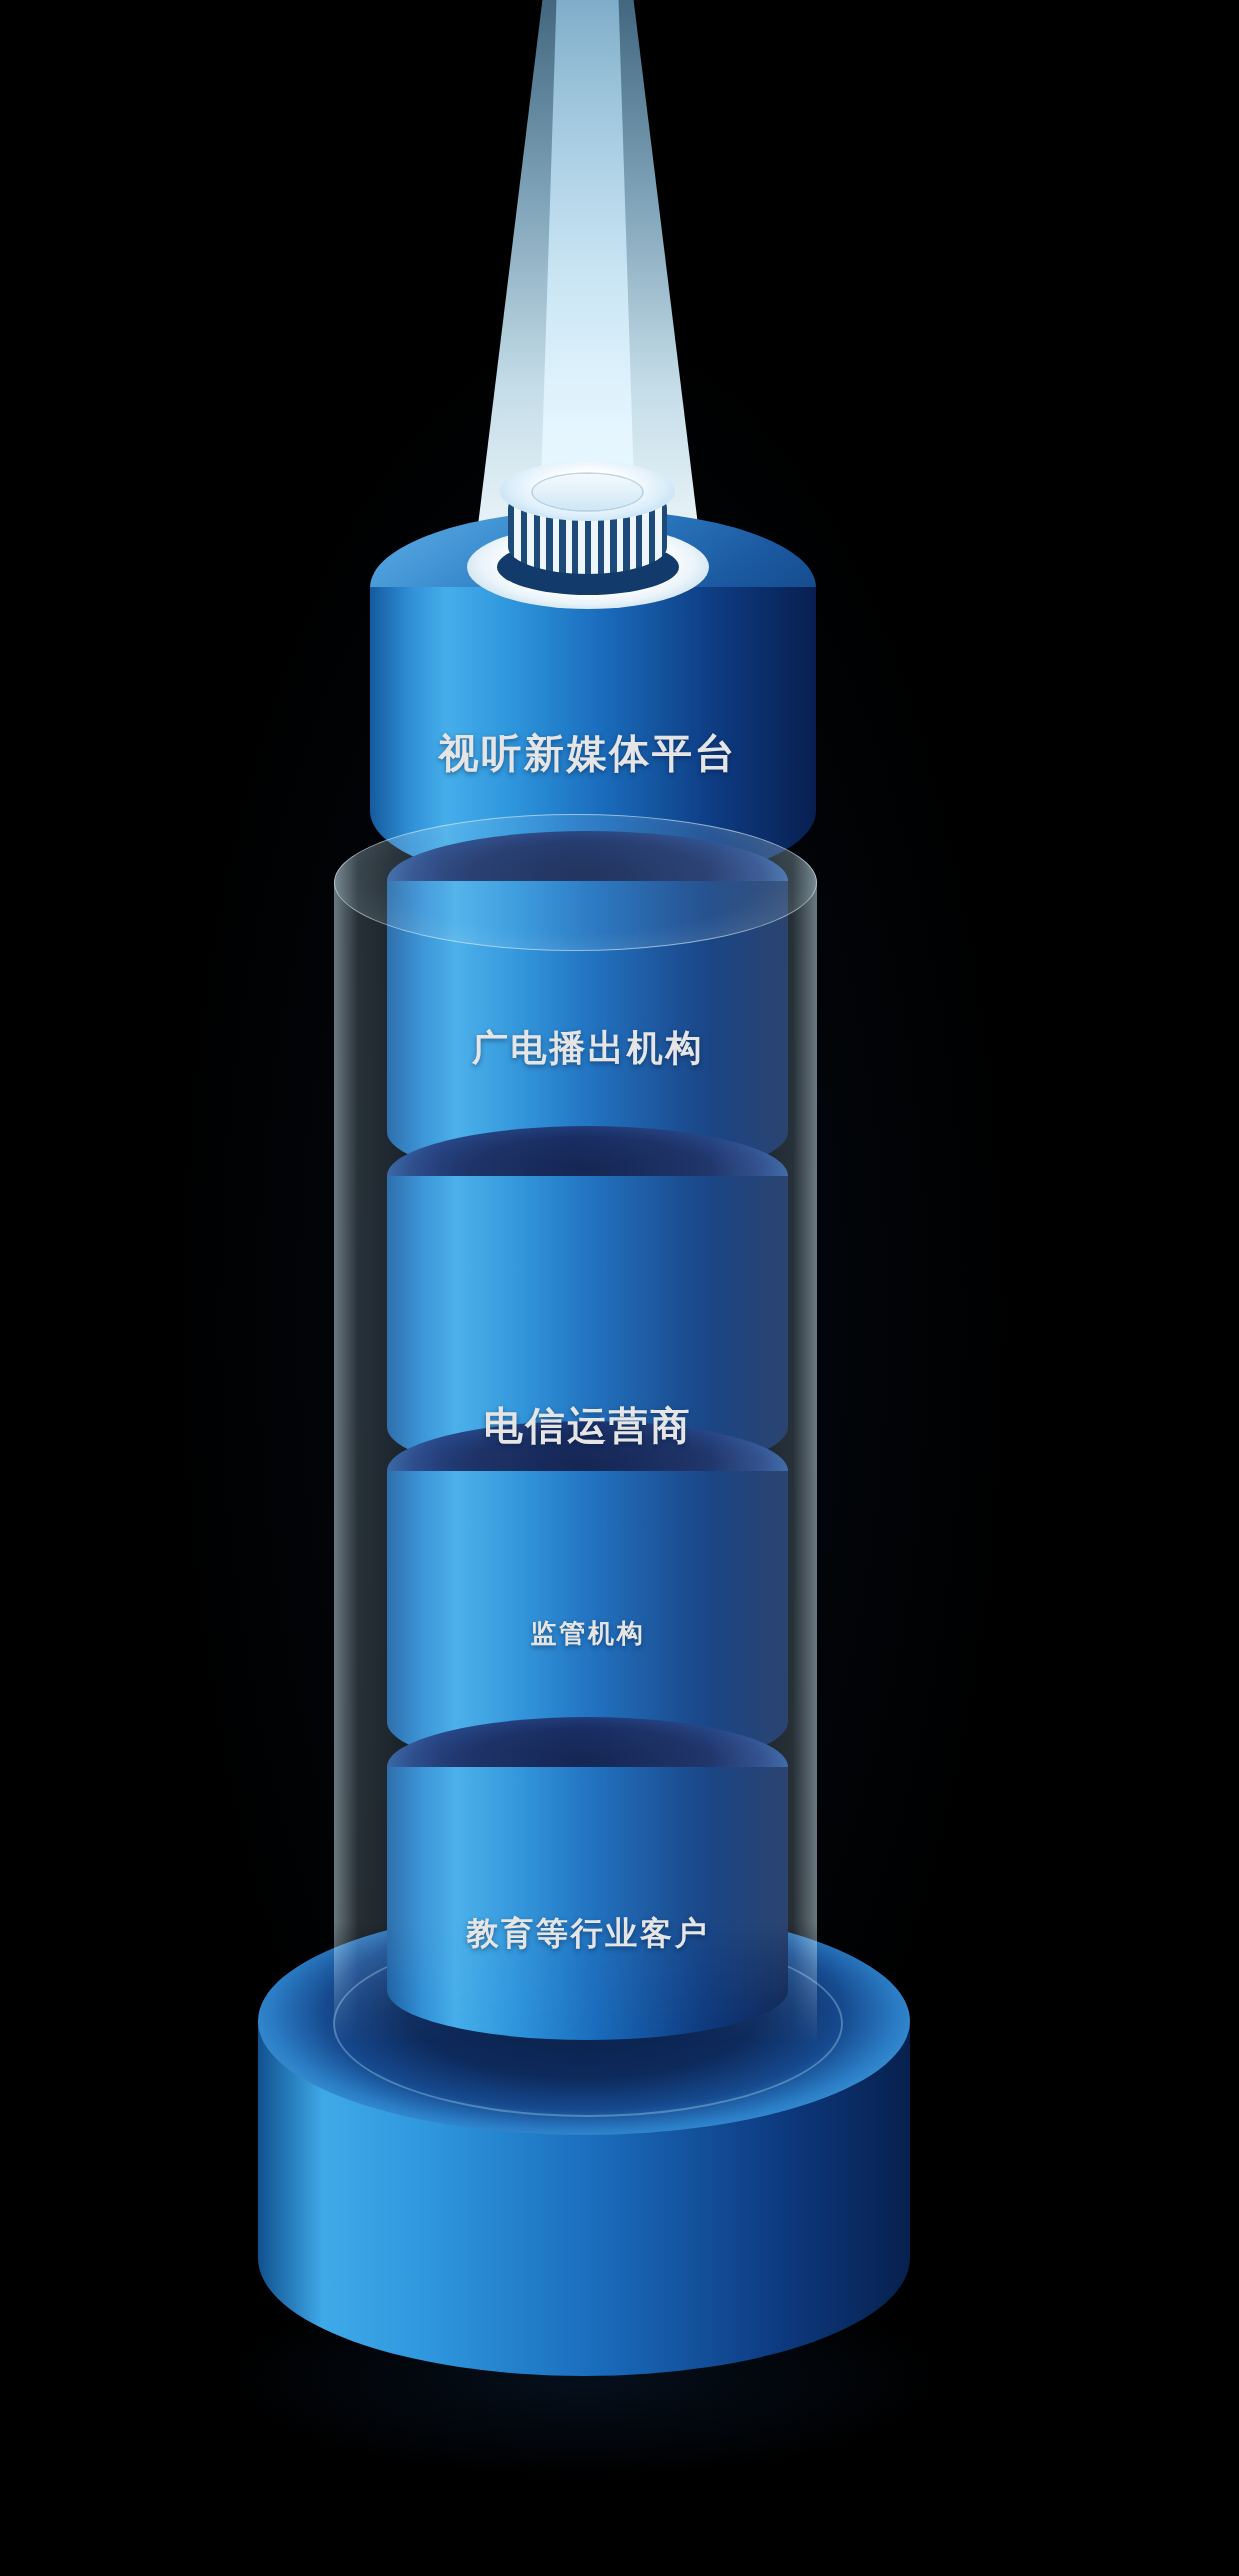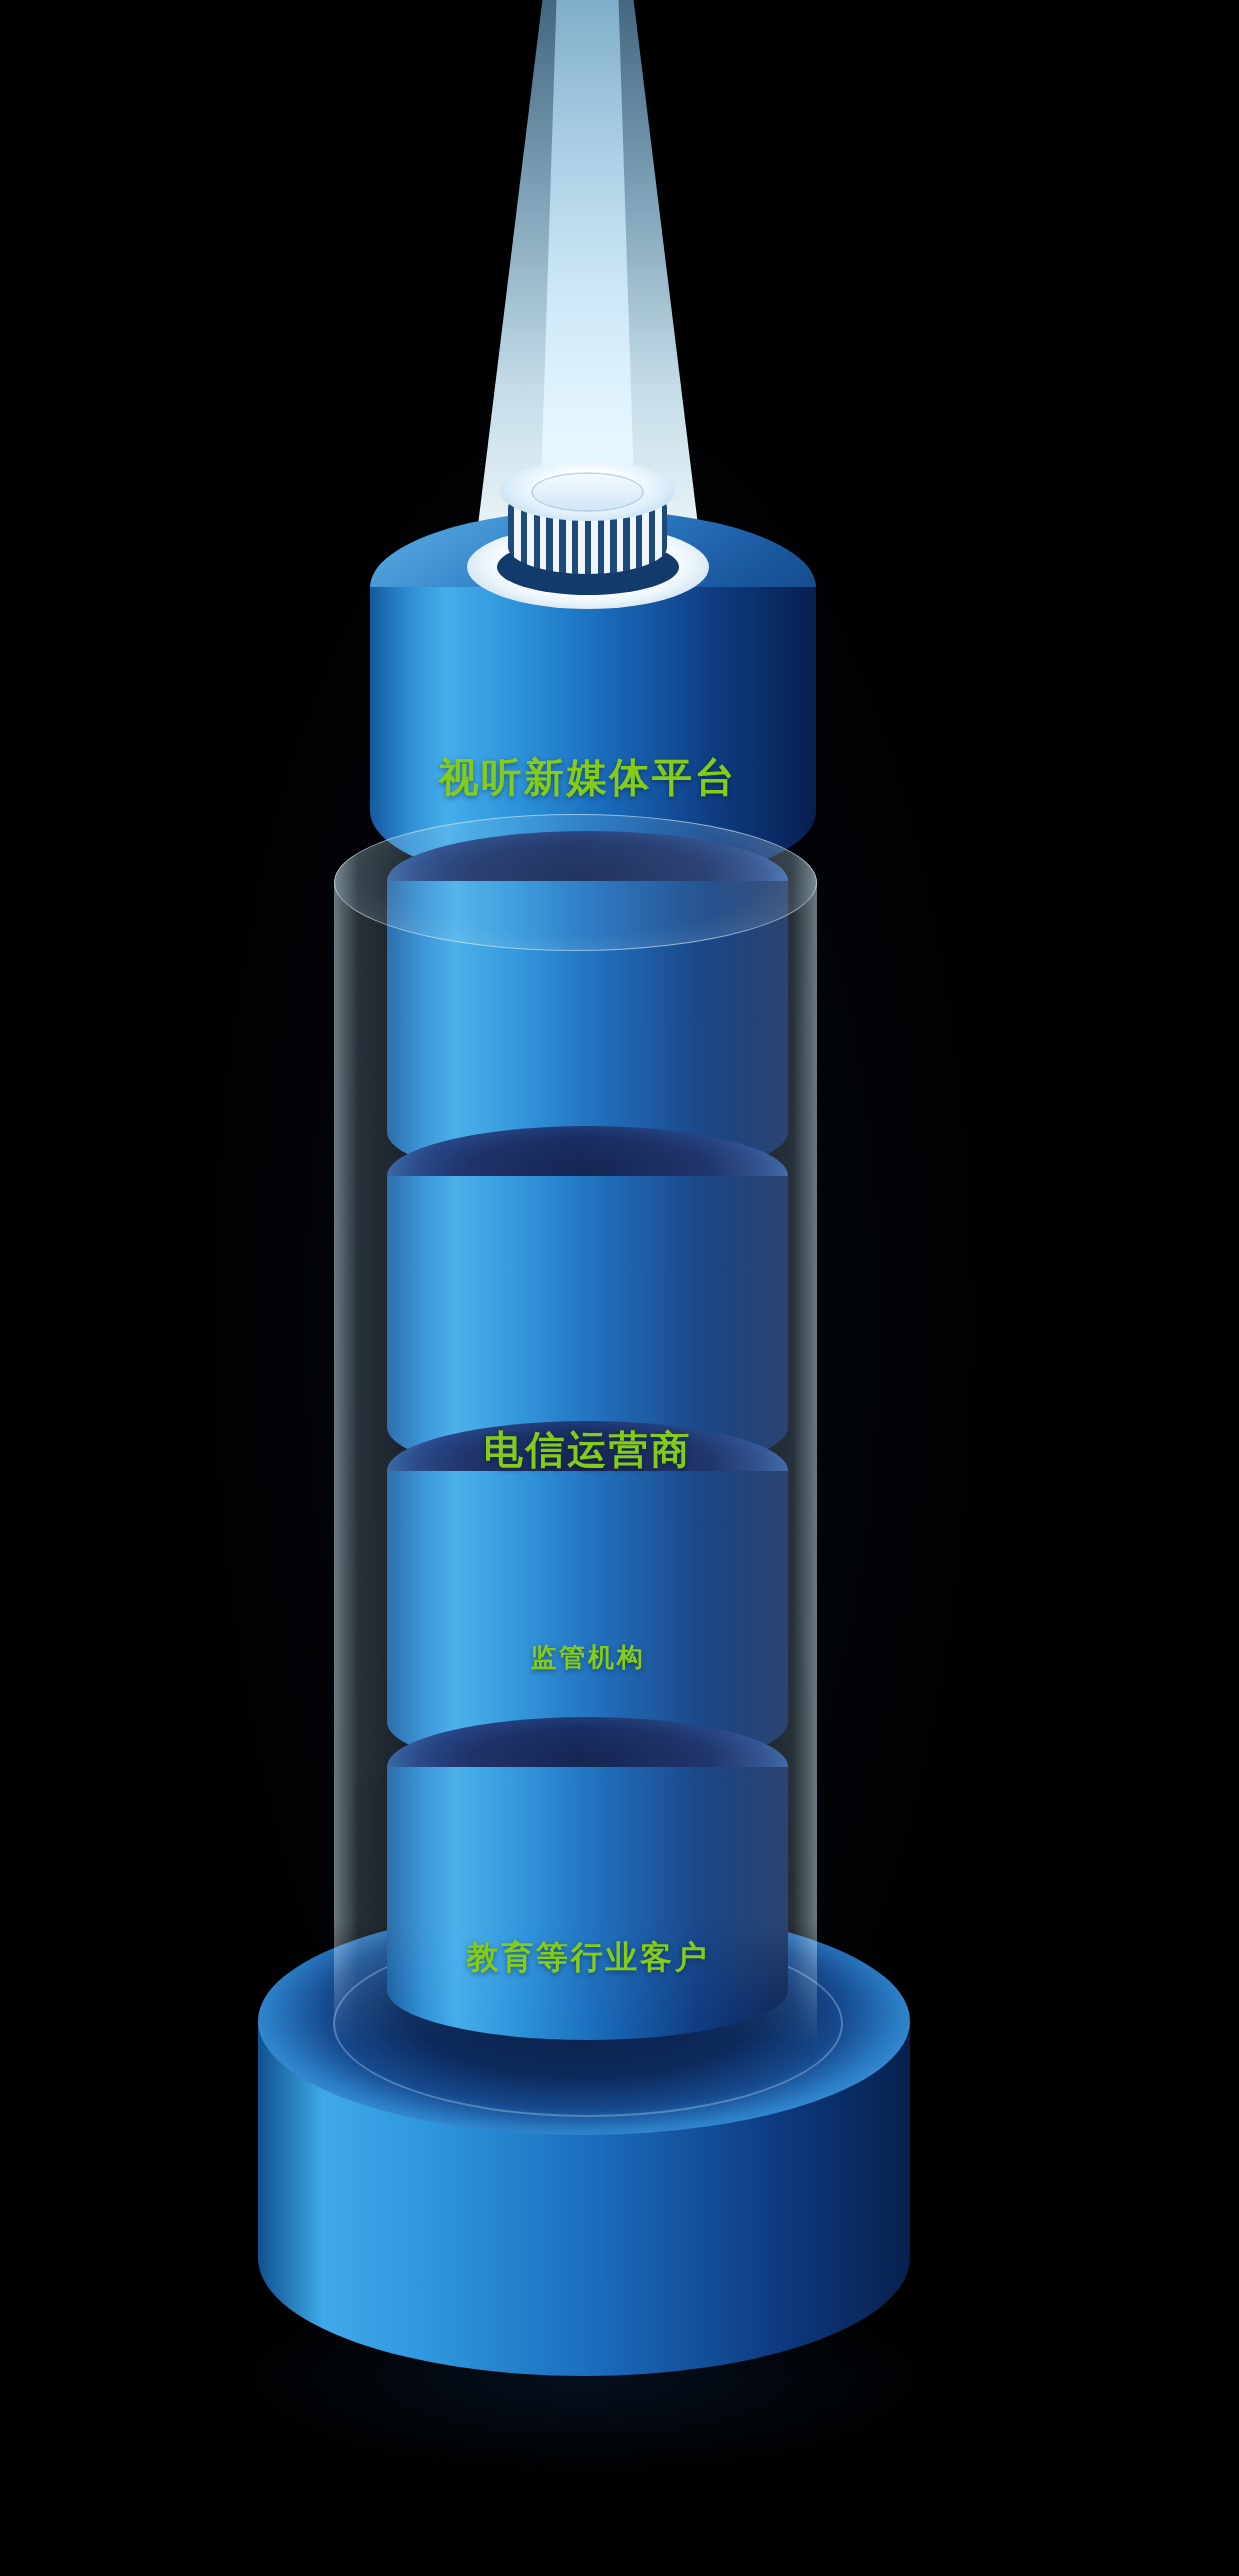--- a/index.html
+++ b/index.html
@@ -76,22 +76,22 @@
   .cap-side { position:absolute; left:508px; top:499px; width:159px; height:75px; z-index:14;
     background:repeating-linear-gradient(90deg,#1d4a78 0 6.4px,#eef6fb 6.4px 12.8px);
     border-radius:9px 9px 50% 50% / 9px 9px 27px 27px; }
   .cap-top { position:absolute; left:500px; top:461px; width:175px; height:60px; border-radius:50%; z-index:15;
     background:radial-gradient(ellipse at 50% 42%, #ffffff 30%, #dbeefa 62%, #a9cce4 100%); }
   .cap-top-inner { position:absolute; left:533px; top:474px; width:109px; height:36px; border-radius:50%; z-index:16;
     background:linear-gradient(180deg,#f4fafd,#cfe7f5);
     box-shadow:0 0 0 1.8px rgba(150,185,210,0.6); }
 
   
-  .lbl { position:absolute; left:260px; width:656px; text-align:center; color:#84cc16; font-weight:bold;
-    letter-spacing:2.7px; z-index:12; text-shadow:0 1.8px 5.5px rgba(0,20,50,0.45);margin-top:24px; }
+  .lbl { position:absolute; left:260px; width:656px; text-align:center; color:#e5e5e5; font-weight:bold;
+    letter-spacing:2.7px; z-index:12; text-shadow:0 1.8px 5.5px rgba(0,20,50,0.45); }
   .l1 { top:726px;  font-size:40px; }
   .l2 { top:1024px; font-size:36px; }
   .l3 { top:1399px; font-size:39px; }
   .l4 { top:1616px; font-size:26px; }
   .l5 { top:1912px; font-size:32px; }
   .lbase { top:2205px; font-size:55px; letter-spacing:5.5px; }
 </style>
 </head>
 <body>
 
@@ -132,18 +132,19 @@
   <div class="tube"></div>
   <div class="tube-top"></div>
 
   <div class="mouth"></div>
   <div class="mouth-inner"></div>
   <div class="cap-side"></div>
   <div class="cap-top"></div>
   <div class="cap-top-inner"></div>
 
   <div class="lbl l1">视听新媒体平台</div>
+  <div class="lbl l2">广电播出机构</div>
   <div class="lbl l3">电信运营商</div>
   <div class="lbl l4">监管机构</div>
   <div class="lbl l5">教育等行业客户</div>
 
 </div>
 
 
 </body></html>

